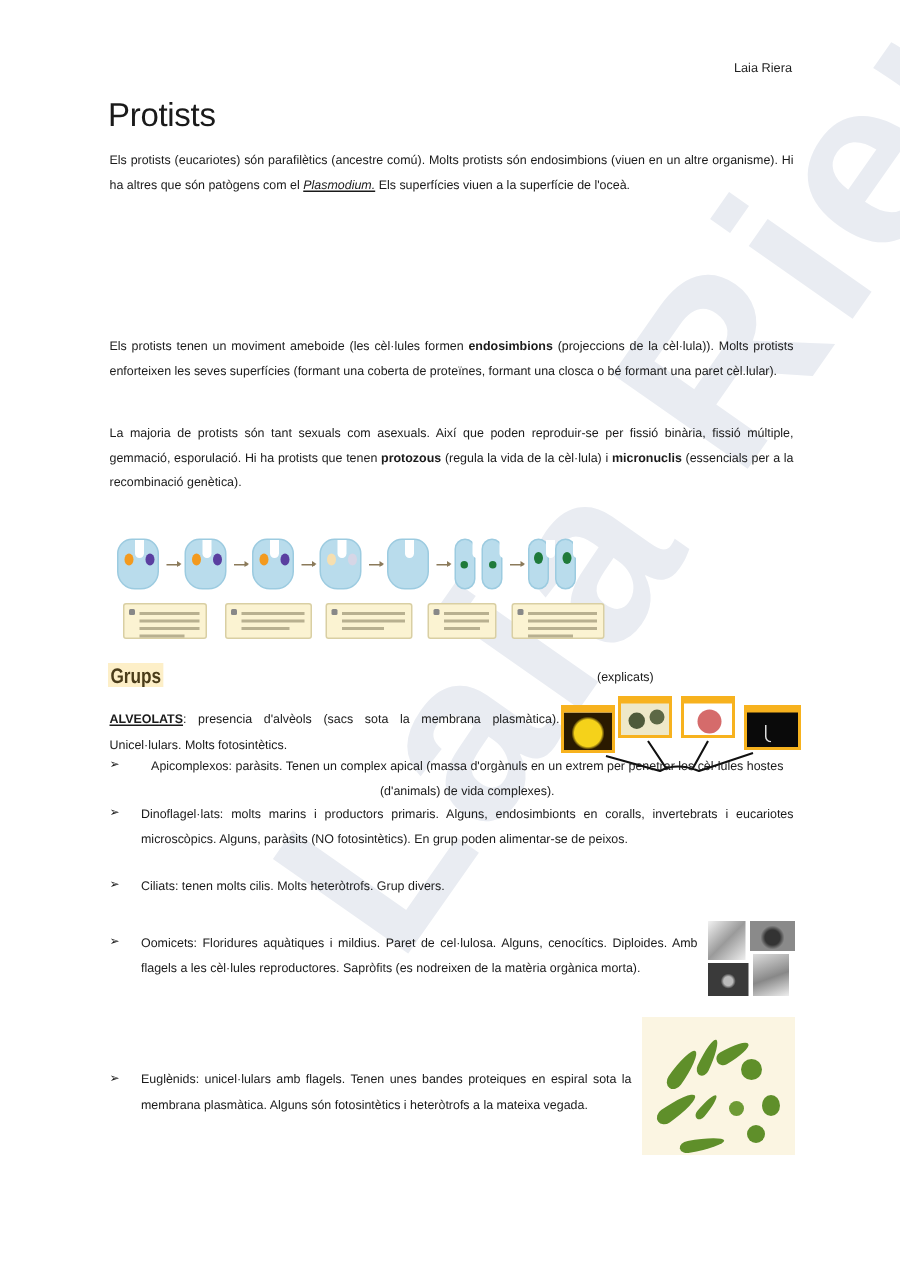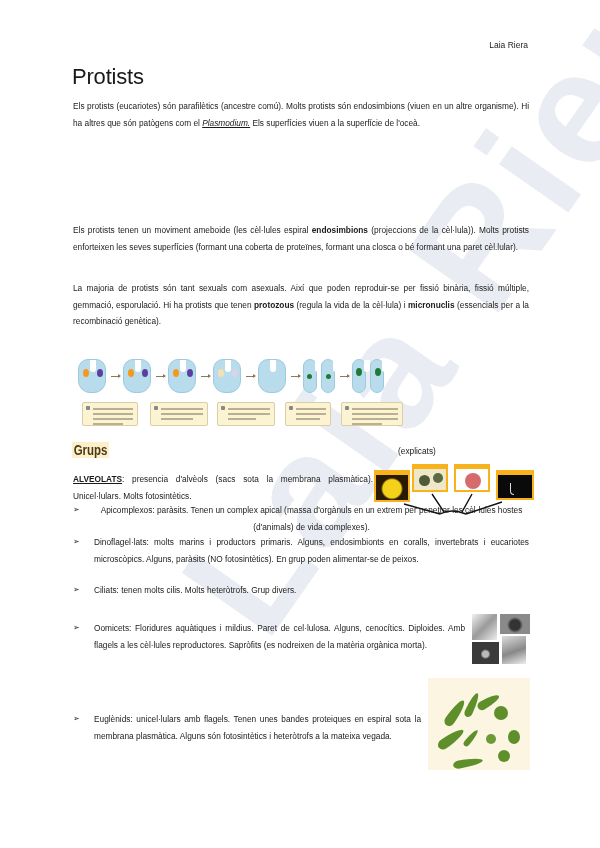--- a/index.html
+++ b/index.html
@@ -49,21 +49,21 @@
   <div class="watermark">Laia Riera</div>
 
   <div class="author">Laia Riera</div>
 
   <h1 class="title">Protists</h1>
 
   <p class="p" style="top:98px;"><span>Els protists (eucariotes) són parafilètics (ancestre comú). Molts protists són endosimbions (viuen en un altre organisme). Hi ha altres que són patògens com el </span><i>Plasmodium.</i><span> Els superfícies viuen a la superfície de l'oceà.</span></p>
 
 
 
-  <p class="p" style="top:222px;"><span>Els protists tenen un moviment ameboide (les cèl·lules espiral </span><b>endosimbions</b><span> (projeccions de la cèl·lula)). Molts protists enforteixen les seves superfícies (formant una coberta de proteïnes, formant una closca o bé formant una paret cèl.lular).</span></p>
+  <p class="p" style="top:222px;"><span>Els protists tenen un moviment ameboide (les cèl·lules formen </span><b>endosimbions</b><span> (projeccions de la cèl·lula)). Molts protists enforteixen les seves superfícies (formant una coberta de proteïnes, formant una closca o bé formant una paret cèl.lular).</span></p>
 
   <p class="p" style="top:280px;"><span>La majoria de protists són tant sexuals com asexuals. Així que poden reproduir-se per fissió binària, fissió múltiple, gemmació, esporulació. Hi ha protists que tenen </span><b>protozous</b><span> (regula la vida de la cèl·lula) i </span><b>micronuclis</b><span> (essencials per a la recombinació genètica).</span></p>
 
 
   <div class="conj-img">
     <div class="cell-row">
       <div class="cellpair">
           <div class="nuc" style="left:4px;background:#f39a1e;"></div>
           <div class="nuc" style="left:18px;background:#5a3fa0;"></div>
         </div>

